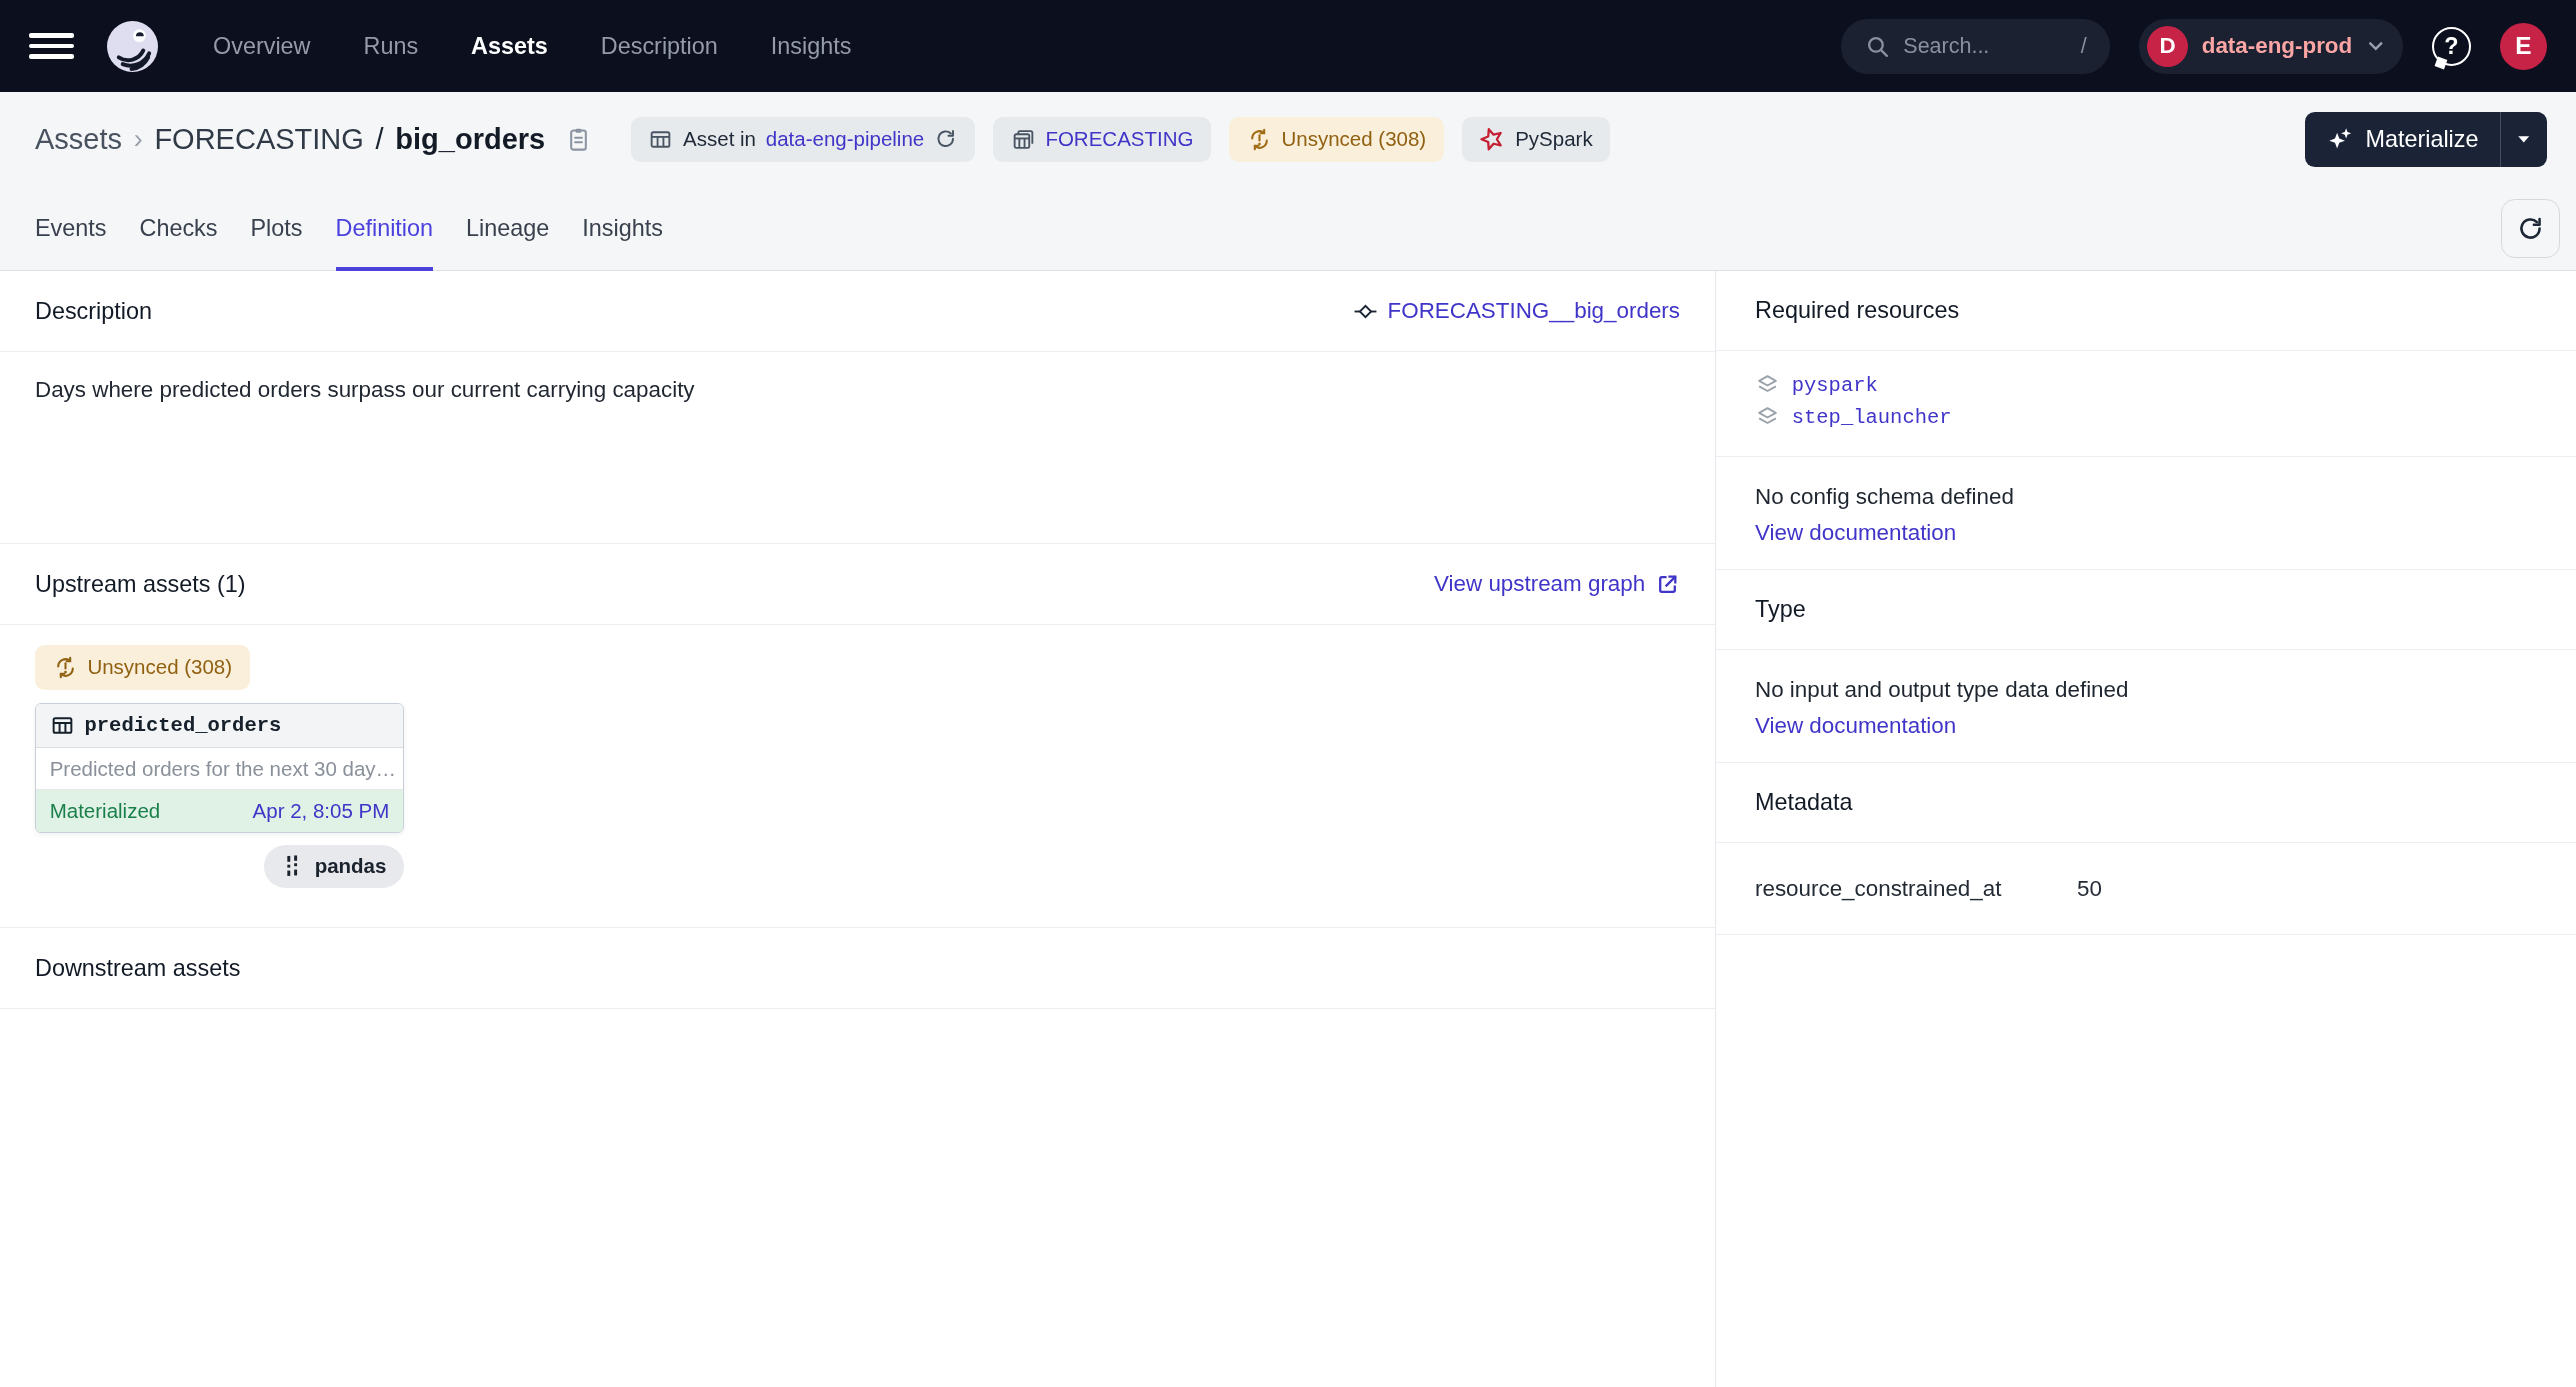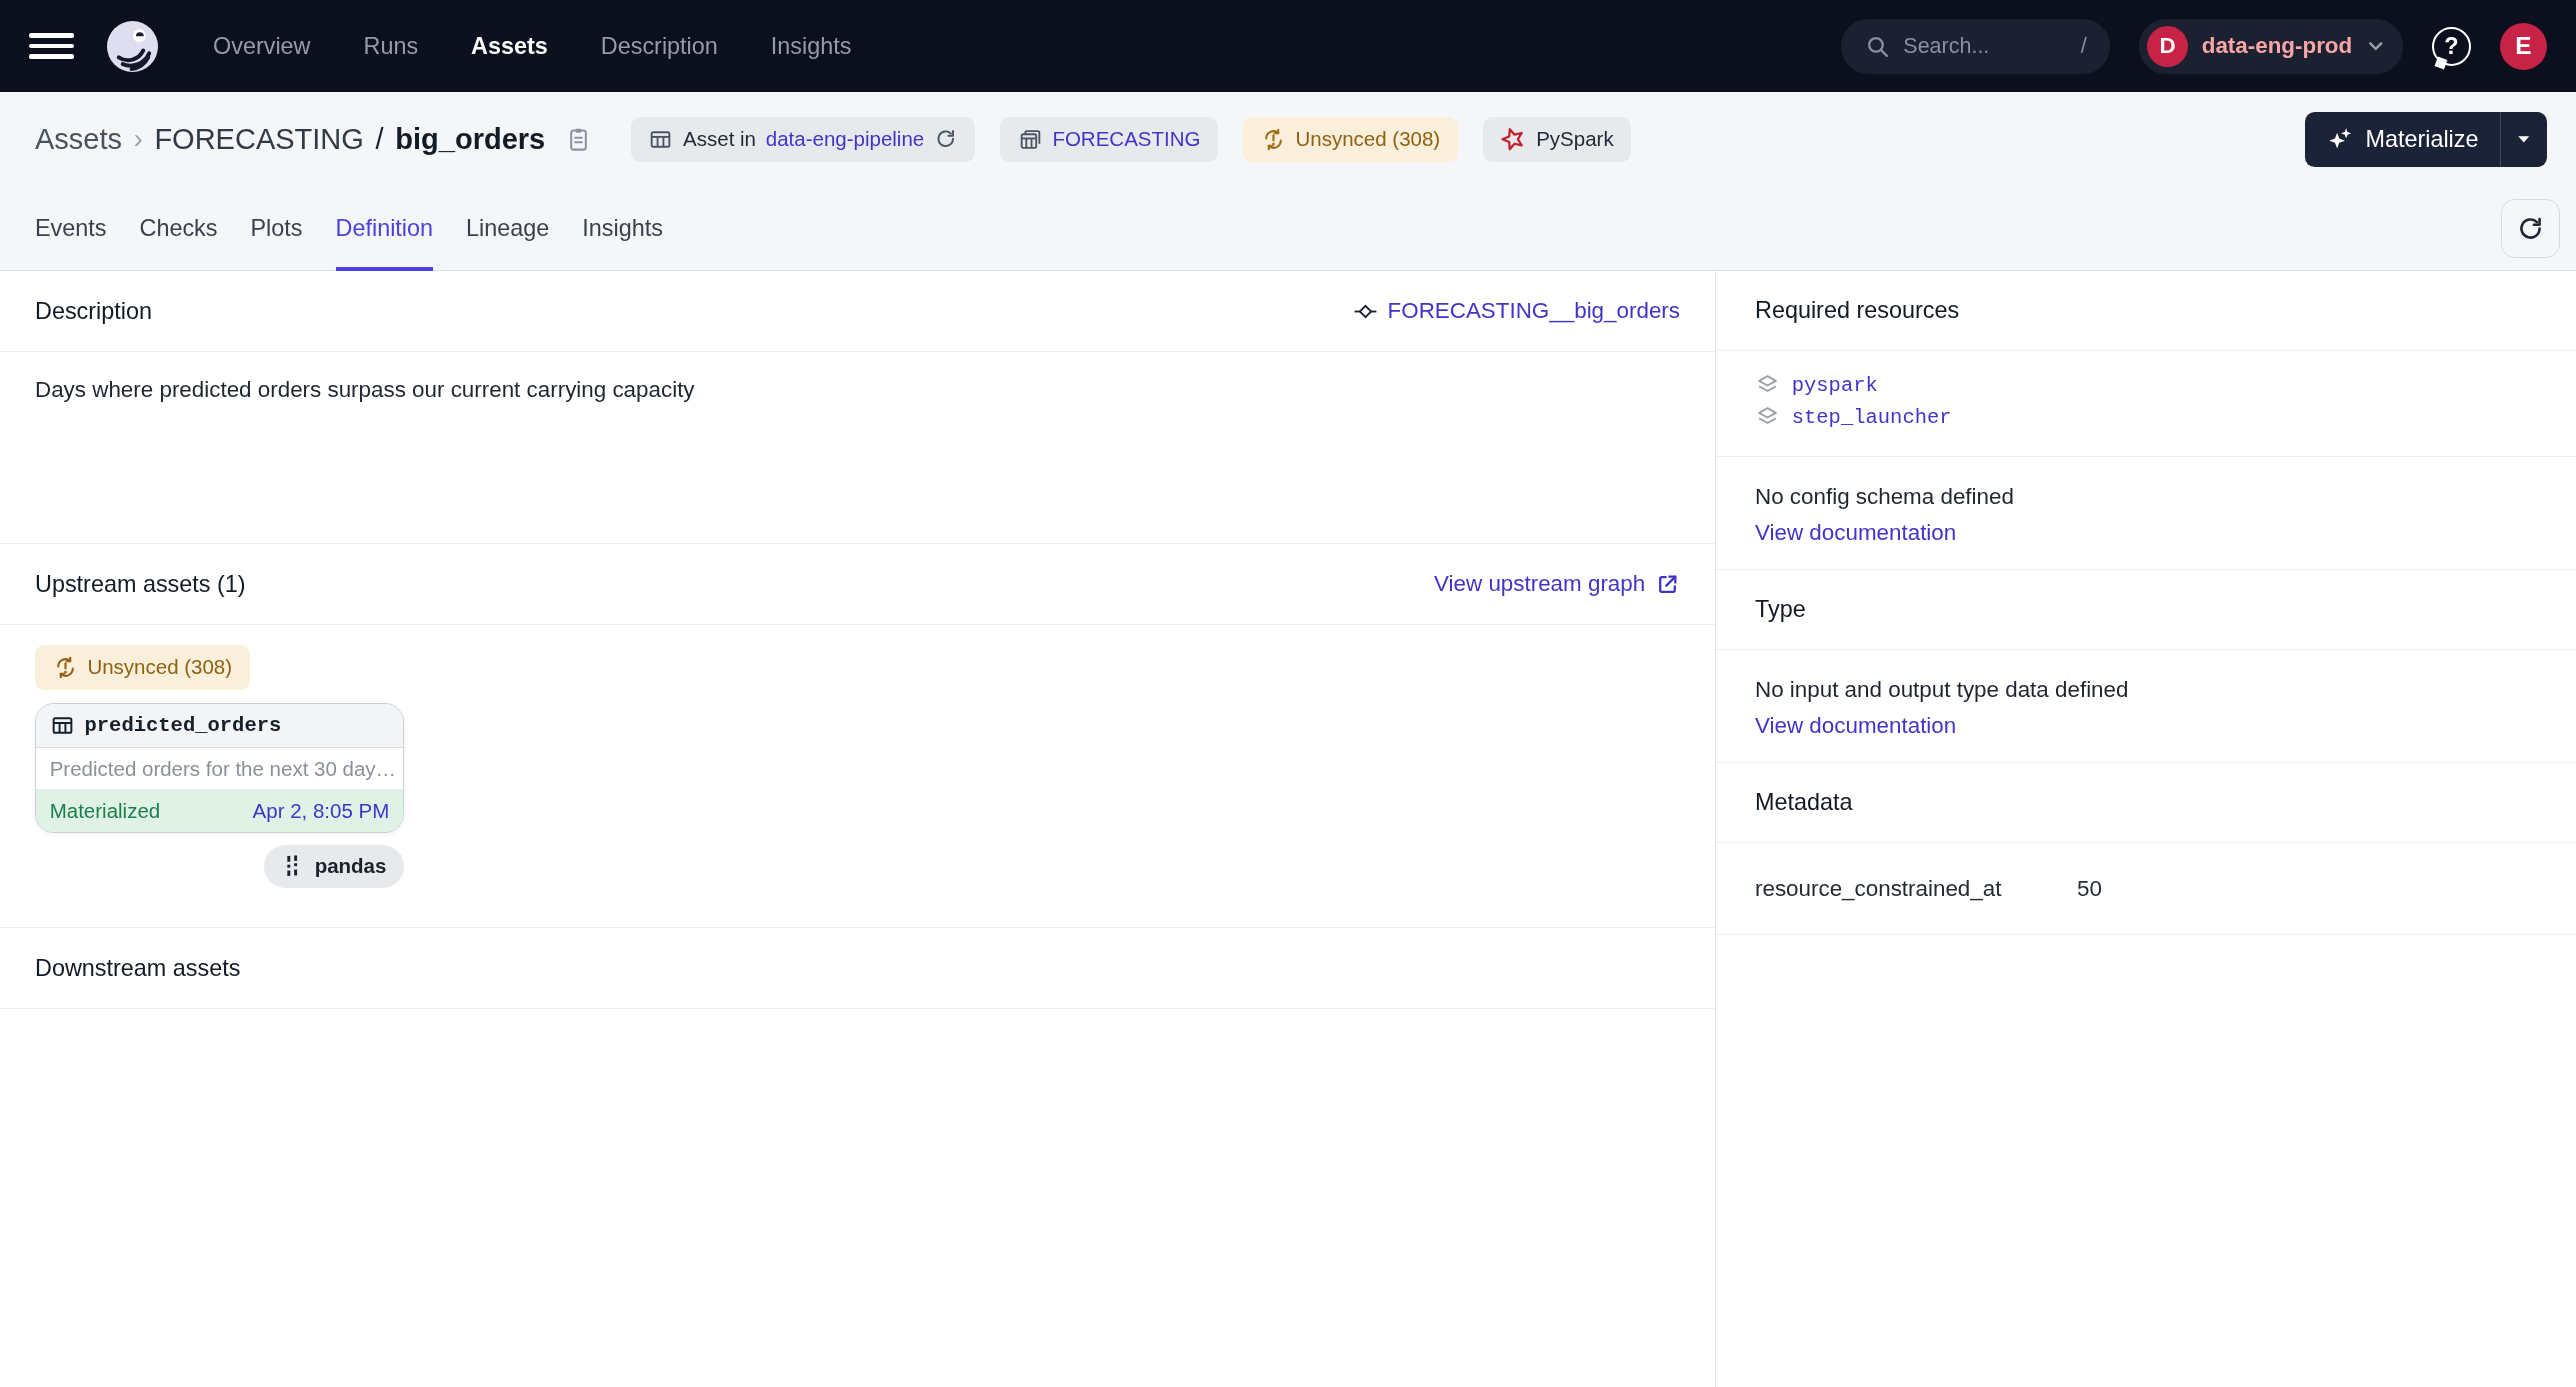--- a/index.html
+++ b/index.html
@@ -29,21 +29,21 @@
   
   .page-header { background:#F5F6F8; }
   .crumb-row { height:94px; display:flex; align-items:center; padding:0 29px 0 35px; }
   .breadcrumb { display:flex; align-items:center; gap:11.7px; font-size:29px; white-space:nowrap; }
   .bc-root { color:#49525F; font-weight:500; cursor:pointer; }
   .bc-chev { color:#9AA1AB; font-size:27px; }
   .bc-group { color:#303A47; font-weight:500; cursor:pointer; }
   .bc-sep { color:#1A2330; font-weight:500; }
   .bc-asset { color:#131B26; font-weight:700; }
   .copy-icon { color:#8A93A0; margin-left:7.8px; cursor:pointer; display:flex; }
-  .tags { display:flex; align-items:center; gap:25px; margin-left:39px; }
+  .tags { display:flex; align-items:center; gap:18px; margin-left:39px; }
   .tag-pill { height:45px; border-radius:9.8px; background:#E7EAED; display:flex; align-items:center; gap:9.8px; padding:0 17.6px; font-size:20.5px; color:#1E2836; white-space:nowrap; }
   .tag-pill .tag-link { color:#4035C8; cursor:pointer; }
   .tag-pill.amber { background:#F9EFDB; color:#916112; }
   .tag-pill .ticon { display:flex; color:#4A5563; }
   .tag-pill.amber .ticon { color:#A06B12; }
   .spark-star { color:#C41E31; display:flex; }
   .mat-split { margin-left:auto; display:flex; height:55px; border-radius:9.8px; overflow:hidden; background:#1B2336; cursor:pointer; }
   .mat-main { display:flex; align-items:center; gap:11.7px; padding:0 21.5px; color:#fff; font-size:23.4px; font-weight:500; }
   .mat-caret { width:47px; display:flex; align-items:center; justify-content:center; border-left:1px solid #454D66; color:#fff; }
 
@@ -59,21 +59,21 @@
   .content { display:flex; height:1116px; background:#fff; }
   .main-col { width:1716px; border-right:1px solid #E4E7EB; }
   .side-col { flex:1; }
   .sec-head { height:81px; border-bottom:1px solid #ECEEF1; display:flex; align-items:center; justify-content:space-between; padding:0 35px; }
   .sec-title { font-size:23.4px; font-weight:400; color:#121A26; }
   .indigo-link { color:#4035C8; font-size:22.4px; text-decoration:none; cursor:pointer; display:flex; align-items:center; gap:9.8px; }
   .desc-body { height:192px; border-bottom:1px solid #ECEEF1; padding:25px 35px; font-size:22.4px; color:#1F2630; }
   .up-body { height:303px; border-bottom:1px solid #ECEEF1; padding:19.5px 35px; }
 
   .unsynced-tag { display:inline-flex; align-items:center; gap:9.8px; height:45px; padding:0 17.6px; border-radius:9.8px; background:#F9EFDB; color:#916112; font-size:20.5px; cursor:pointer; }
-  .asset-card { width:369px; margin-top:13.7px; border:1px solid #C9CFD7; border-radius:19px; overflow:hidden; background:#fff; box-shadow:0 2px 4.9px rgba(20,30,50,.06); cursor:pointer; }
+  .asset-card { width:369px; margin-top:13.7px; border:1px solid #C9CFD7; border-radius:6px; overflow:hidden; background:#fff; box-shadow:0 2px 4.9px rgba(20,30,50,.06); cursor:pointer; }
   .card-head { background:#F2F4F6; border-bottom:1px solid #D9DEE3; padding:8.8px 13.7px; display:flex; align-items:center; gap:9.8px; color:#16202B; }
   .card-name { font-family:"Liberation Mono", monospace; font-size:20.5px; font-weight:700; }
   .card-desc { padding:8.8px 13.7px; font-size:20.5px; color:#899099; border-bottom:1px solid #E5E9EC; white-space:nowrap; overflow:hidden; }
   .card-foot { background:#DFF2E5; padding:8.8px 13.7px; display:flex; align-items:center; justify-content:space-between; font-size:20.5px; }
   .status-green { color:#1A7F4B; }
   .ts-link { color:#4035C8; cursor:pointer; }
   .kind-row { width:369px; display:flex; justify-content:flex-end; margin-top:11.7px; }
   .kind-pill { display:inline-flex; align-items:center; gap:9.8px; height:43px; padding:0 17.6px; border-radius:21.5px; background:#E7E9EC; color:#1A222E; font-size:20.5px; font-weight:700; }
 
   

